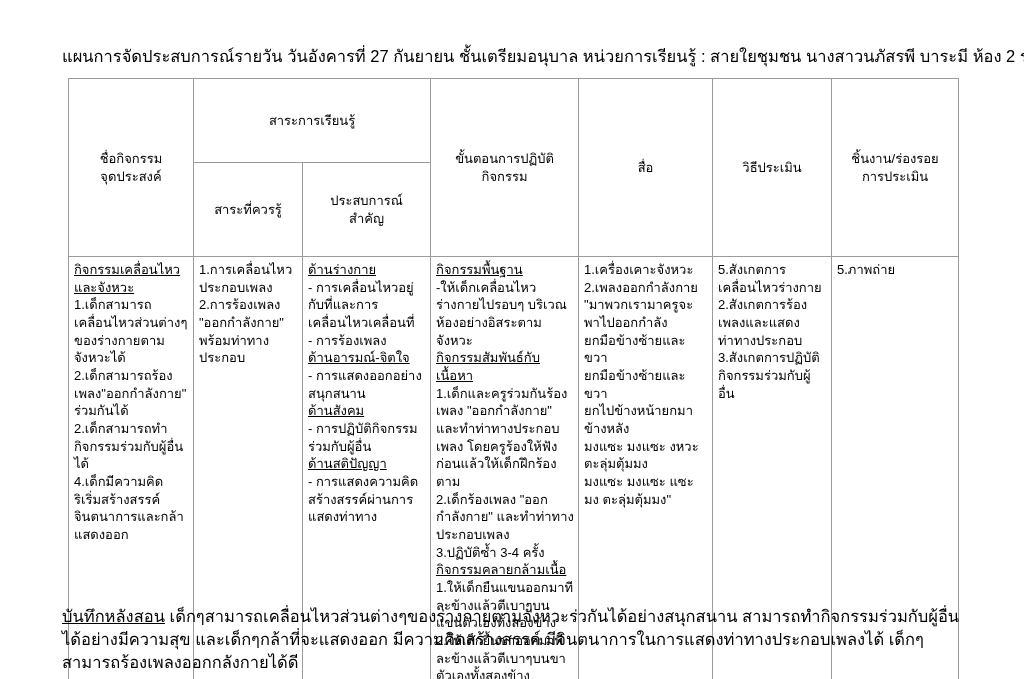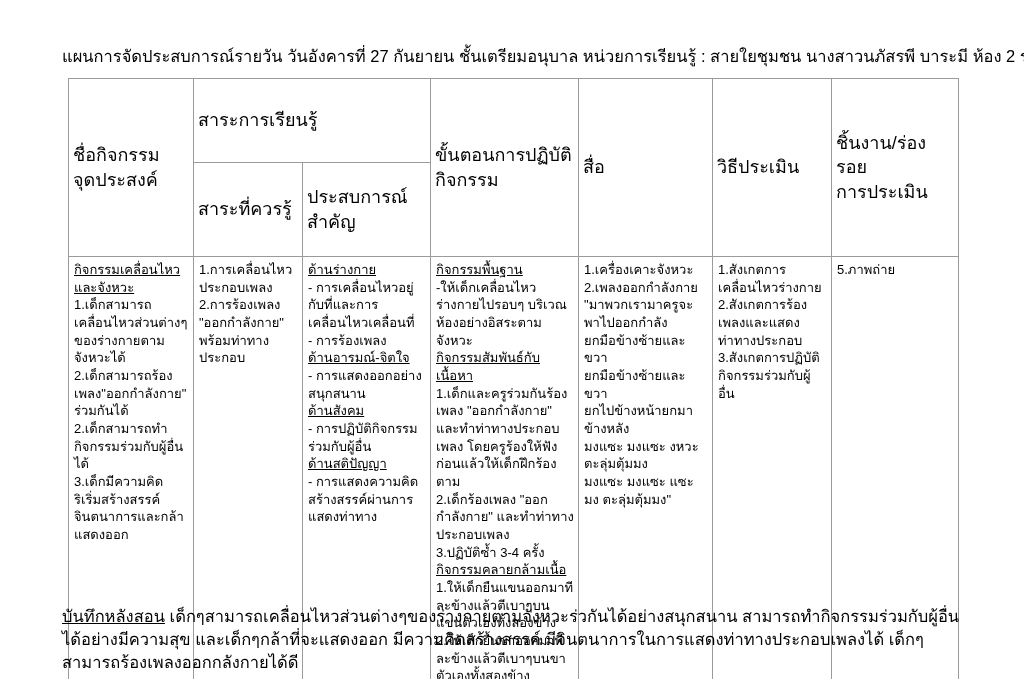--- a/index.html
+++ b/index.html
@@ -13,21 +13,21 @@
     font-size:16.5px; line-height:1.3; white-space:nowrap;
   }
   table.plan {
     position:absolute; left:68px; top:78px; width:890px;
     border-collapse:collapse; table-layout:fixed;
   }
   table.plan th, table.plan td {
     border:1px solid #9b9b9b; font-weight:normal; color:#000;
   }
   table.plan th {
-    text-align:left; vertical-align:middle; font-size:18px;
+    text-align:center; vertical-align:middle; font-size:13px;
     line-height:1.35; white-space:pre-line; padding:2px 4px;
   }
   tr.hdr-top { height:84px; }
   tr.hdr-sub { height:94px; }
   tr.body-row { height:318px; }
   table.plan td {
     vertical-align:top; text-align:left; font-size:13px;
     line-height:1.36; padding:4px 4px 4px 5px;
   }
   .line { margin:0; }
@@ -73,21 +73,21 @@
       <th>สาระที่ควรรู้</th>
       <th>ประสบการณ์
 สำคัญ</th>
     </tr>
     <tr class="body-row">
       <td>
         <div class="line u">กิจกรรมเคลื่อนไหวและจังหวะ</div>
         <div class="line">1.เด็กสามารถเคลื่อนไหวส่วนต่างๆของร่างกายตามจังหวะได้</div>
         <div class="line">2.เด็กสามารถร้องเพลง"ออกกำลังกาย" ร่วมกันได้</div>
         <div class="line">2.เด็กสามารถทำกิจกรรมร่วมกับผู้อื่นได้</div>
-        <div class="line">3.เด็กมีความคิดริเริ่มสร้างสรรค์ จินตนาการและกล้าแสดงออก</div>
+        <div class="line">4.เด็กมีความคิดริเริ่มสร้างสรรค์ จินตนาการและกล้าแสดงออก</div>
       </td>
       <td>
         <div class="line">1.การเคลื่อนไหวประกอบเพลง</div>
         <div class="line">2.การร้องเพลง "ออกกำลังกาย" พร้อมท่าทางประกอบ</div>
       </td>
       <td>
         <div class="line u">ด้านร่างกาย</div>
         <div class="line">- การเคลื่อนไหวอยู่กับที่และการเคลื่อนไหวเคลื่อนที่</div>
         <div class="line">- การร้องเพลง</div>
         <div class="line u">ด้านอารมณ์-จิตใจ</div>
@@ -111,21 +111,21 @@
       <td>
         <div class="line">1.เครื่องเคาะจังหวะ</div>
         <div class="line">2.เพลงออกกำลังกาย "มาพวกเรามาครูจะพาไปออกกำลัง</div>
         <div class="line">ยกมือข้างซ้ายและขวา</div>
         <div class="line">ยกมือข้างซ้ายและขวา</div>
         <div class="line">ยกไปข้างหน้ายกมาข้างหลัง</div>
         <div class="line">มงแซะ มงแซะ งหวะ ตะลุ่มตุ้มมง</div>
         <div class="line">มงแซะ มงแซะ แซะมง ตะลุ่มตุ้มมง"</div>
       </td>
       <td>
-        <div class="line">1.สังเกตการเคลื่อนไหวร่างกาย</div>
+        <div class="line">5.สังเกตการเคลื่อนไหวร่างกาย</div>
         <div class="line">2.สังเกตการร้องเพลงและแสดงท่าทางประกอบ</div>
         <div class="line">3.สังเกตการปฏิบัติกิจกรรมร่วมกับผู้อื่น</div>
       </td>
       <td>
         <div class="line">5.ภาพถ่าย</div>
       </td>
     </tr>
   </tbody>
     </table>
 

